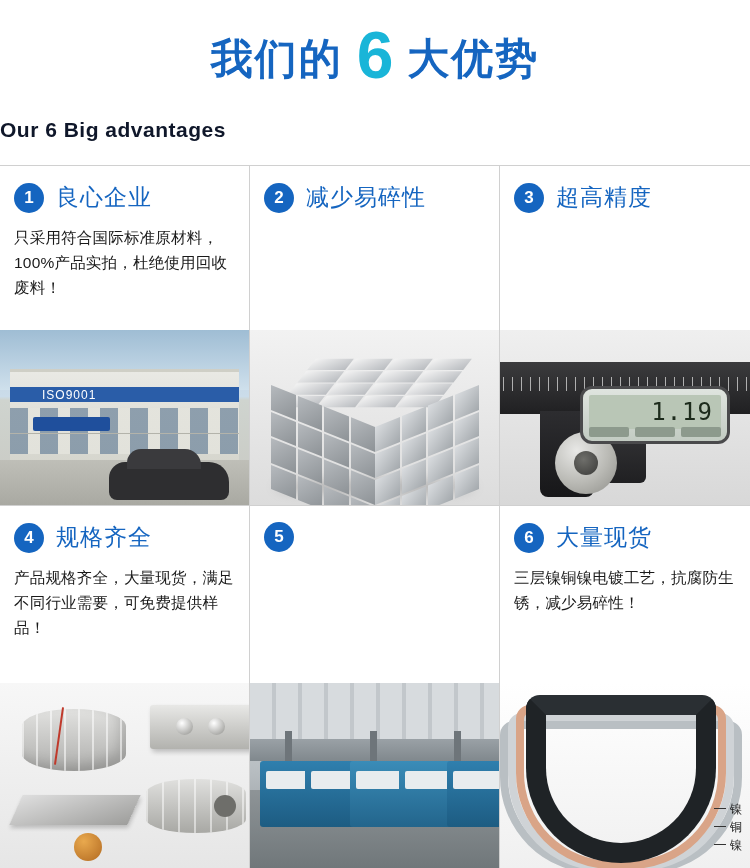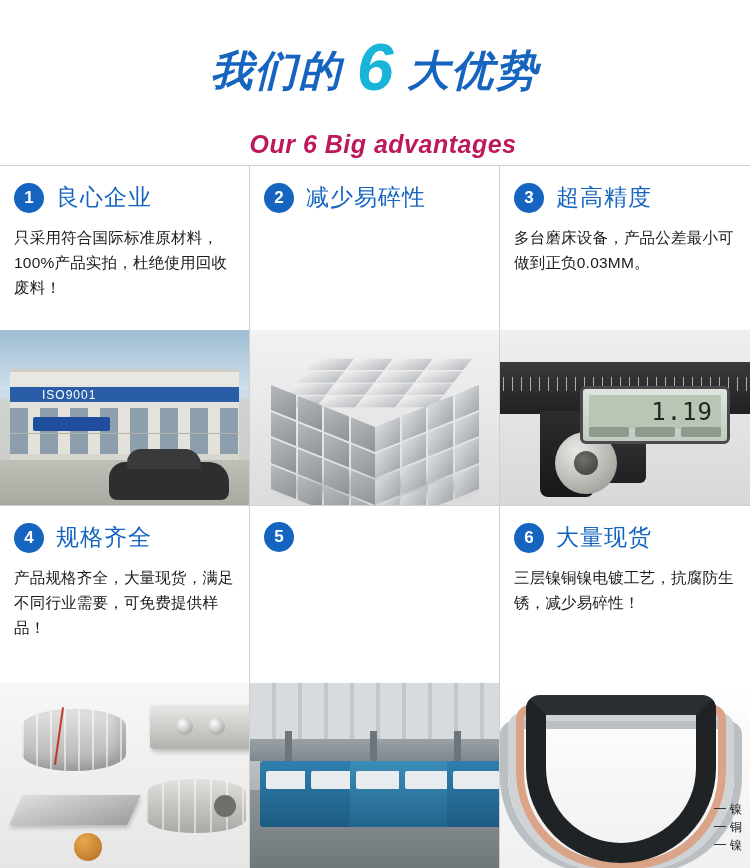--- a/index.html
+++ b/index.html
@@ -12,23 +12,21 @@
   }
   .page {
     position: relative;
     width: 750px; height: 868px;
     background: #ffffff;
   }
 
   
   .header {
     height: 165px;
-    padding-top: 38px;
-    text-align: center;
-    font-style: italic;
+    padding-top: 26px;
   }
   .title-line {
     display: flex;
     align-items: center;
     justify-content: center;
     gap: 14px;
     line-height: 1;
   }
   .title-cn {
     font-size: 42px;
@@ -39,25 +37,24 @@
   .title-num {
     font-size: 66px;
     font-weight: bold;
     color: #19b5d8;
     line-height: 1;
     position: relative;
     top: -4px;
   }
   .subtitle {
     margin-top: 26px;
-    font-size: 25px;
+    font-size: 21px;
     font-weight: bold;
-    color: #be185d;
+    color: #0f172a;
     letter-spacing: 0.5px;
-    margin-left: 16px;
   }
 
   
   .grid {
     display: grid;
     grid-template-columns: 1fr 1fr 1fr;
     grid-template-rows: 340px 363px;
     border-top: 1px solid #d0d0d0;
   }
   .cell {
@@ -189,21 +186,21 @@
     border-radius: 4px;
   }
   .cal-scale {
     position:absolute; left:0; right:0; top:30%; height:26%;
     background: repeating-linear-gradient(90deg,#cfcfcf 0 1px, transparent 1px 9px);
     opacity:.8;
   }
   .cal-screen {
     position:absolute; right:8%; top:32%; width:150px; height:58px;
     background: linear-gradient(#dfe4df,#c2cbc2);
-    border: 3px solid #4a4a4c; border-radius: 6px; text-align: right;
+    border: 3px solid #4a4a4c; border-radius: 12px; text-align: right;
   }
   .cal-lcd {
     position:absolute; left:6px; top:6px; right:6px; height: 34px;
     background:#b9c6b6; border-radius:2px;
     display:flex; align-items:center; justify-content:flex-end;
     padding-right:8px;
     font-family: "DejaVu Sans Mono", monospace;
     font-size: 24px; color:#1d2b1c; letter-spacing:1px;
   }
   .cal-btns { position:absolute; left:6px; bottom:4px; right:6px; height:10px;
@@ -425,21 +422,20 @@
           </div>
         </div>
       </div>
     </div>
 
     <div class="cell row1">
       <div class="cell-head">
         <div class="badge">3</div>
         <div class="cell-title">超高精度</div>
       </div>
-      <div class="cell-text">多台磨床设备，产品公差最小可做到正负0.03MM。</div>
       <div class="photo ph-caliper">
         <div class="cal-body">
           <div class="cal-scale"></div>
         </div>
         <div class="cal-jaw1"></div>
         <div class="cal-jaw2"></div>
         <div class="cal-ring"></div>
         <div class="cal-screen">
           <div class="cal-lcd">1.19</div>
           <div class="cal-btns">

